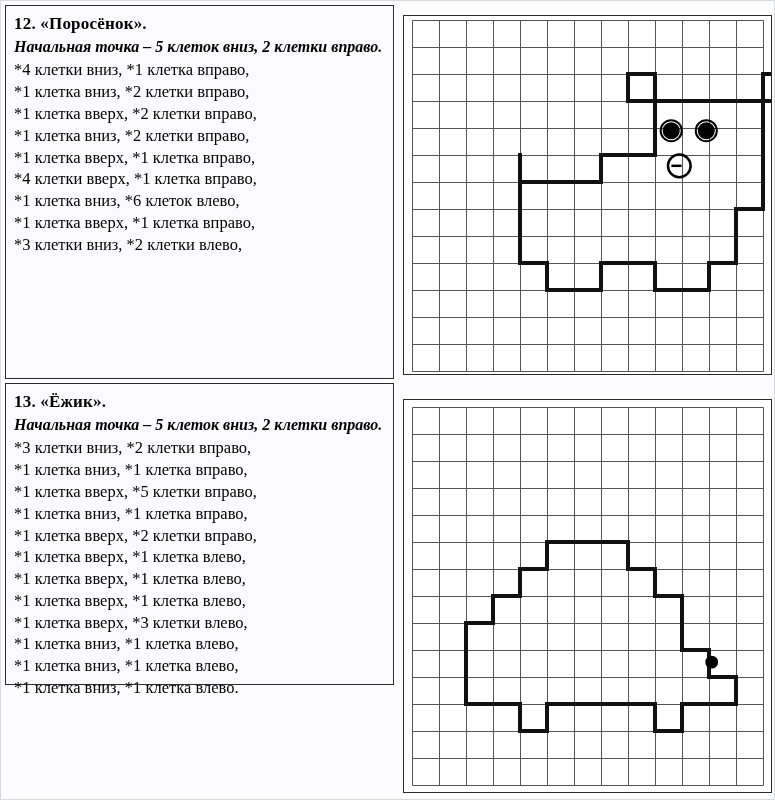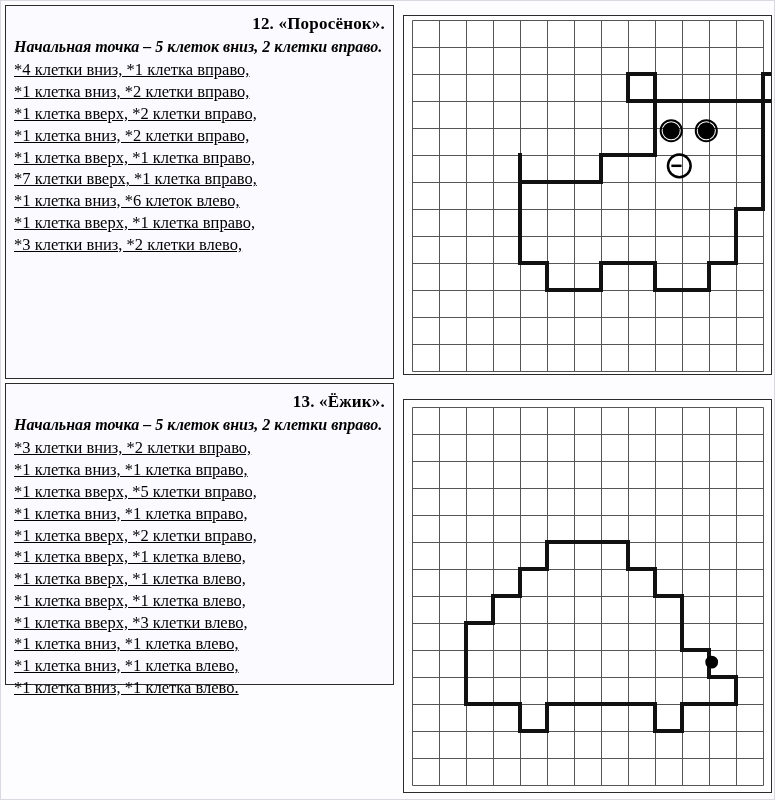--- a/index.html
+++ b/index.html
@@ -39,40 +39,39 @@
 
   .grid-panel {
     left: 402px;
     width: 369px;
     background: #ffffff;
   }
   .grid-panel.top { top: 14px; height: 360px; }
   .grid-panel.bottom { top: 398px; height: 394px; }
 
   .title {
-    text-align: right;
+    text-align: left;
     font-weight: bold;
     font-size: 17px;
     margin: 2px 0 3px 0;
     letter-spacing: 0.2px;
   }
   .subtitle {
     font-style: italic;
     font-weight: bold;
     font-size: 16px;
     line-height: 1.28;
     margin: 0 0 2px 0;
   }
   .steps {
     font-size: 16.5px;
     line-height: 1.32;
   }
   .steps div {
     white-space: nowrap;
-    text-decoration: underline;
   }
   .gridwrap {
     position: absolute;
     inset: 0;
   }
   svg { display: block; }
 </style>
 </head>
 <body>
 
@@ -80,21 +79,21 @@
 
   <div class="panel text-panel top">
     <div class="title">12. «Поросёнок».</div>
     <div class="subtitle">Начальная точка – 5 клеток вниз, 2 клетки вправо.</div>
     <div class="steps">
       <div>*4 клетки вниз, *1 клетка вправо,</div>
       <div>*1 клетка вниз, *2 клетки вправо,</div>
       <div>*1 клетка вверх, *2 клетки вправо,</div>
       <div>*1 клетка вниз, *2 клетки вправо,</div>
       <div>*1 клетка вверх, *1 клетка вправо,</div>
-      <div>*7 клетки вверх, *1 клетка вправо,</div>
+      <div>*4 клетки вверх, *1 клетка вправо,</div>
       <div>*1 клетка вниз, *6 клеток влево,</div>
       <div>*1 клетка вверх, *1 клетка вправо,</div>
       <div>*3 клетки вниз, *2 клетки влево,</div>
     </div>
   </div>
 
   <div class="panel grid-panel top">
     <div class="gridwrap">
       <svg id="svg-0" width="367" height="358" viewBox="0 0 367 358">
           <g stroke="#555555" stroke-width="1">

